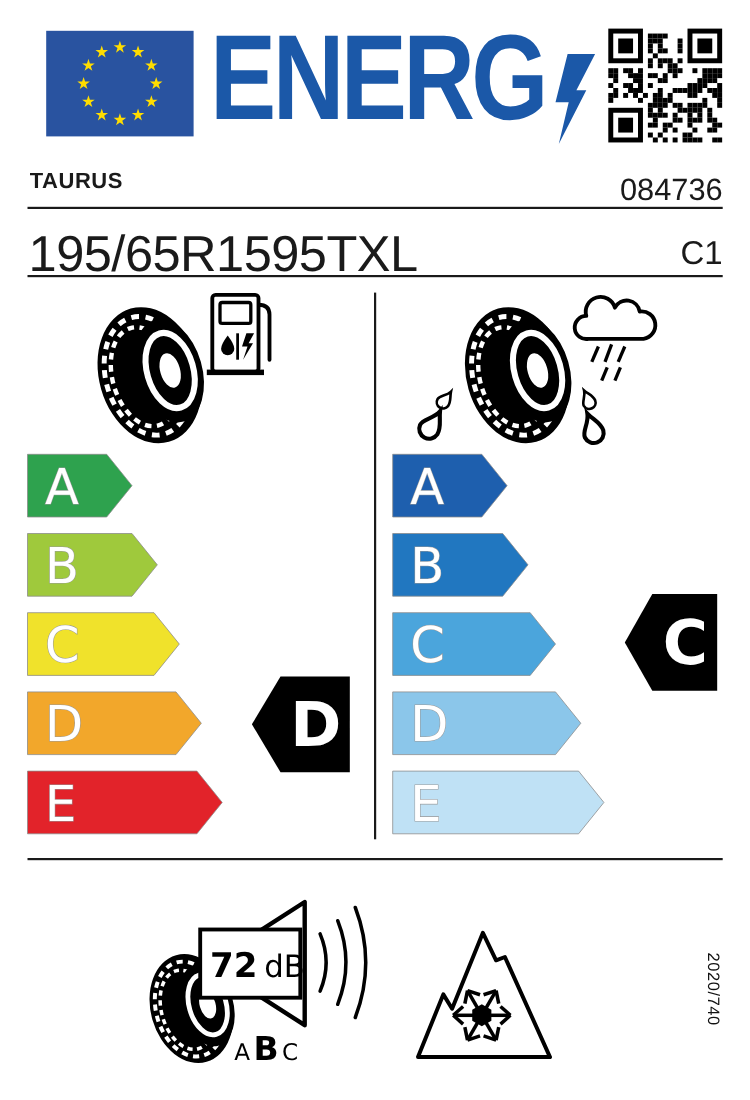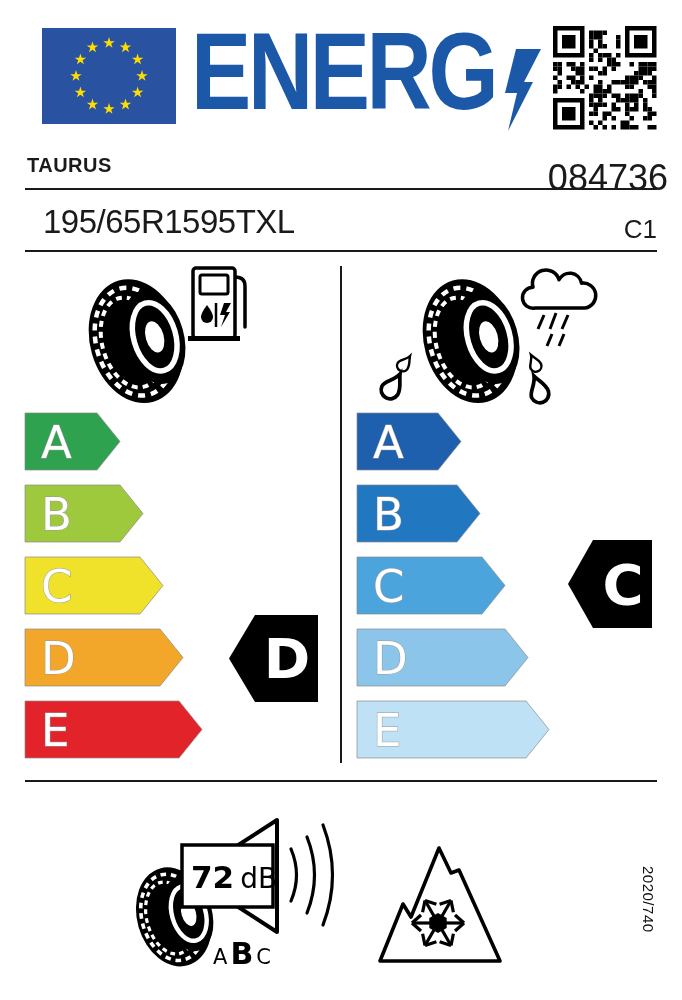--- a/index.html
+++ b/index.html
@@ -3,23 +3,23 @@
 <meta charset="utf-8">
 <style>
   html,body{margin:0;padding:0;background:#fff;}
   .label{position:relative;width:682px;height:1000px;background:#fff;overflow:hidden;
          font-family:"Liberation Sans",sans-serif;color:#1a1a1a;}
   .abs{position:absolute;}
   .gfx{position:absolute;left:0;top:0;}
   .energ{left:191px;top:16px;font-size:110px;font-weight:bold;letter-spacing:-4px;
          line-height:110px;color:#1B58A8;transform:scaleX(.82);transform-origin:left top;white-space:nowrap;}
   .brand{left:27px;top:154px;font-size:20px;font-weight:bold;letter-spacing:.5px;}
-  .article{right:14px;top:157px;font-size:36px;}
-  .size{left:43px;top:203px;font-size:33px;letter-spacing:-.5px;}
-  .tclass{right:25px;top:214px;font-size:26px;}
+  .article{right:25px;top:157px;font-size:28px;}
+  .size{left:26px;top:203px;font-size:46px;letter-spacing:-.5px;}
+  .tclass{right:25px;top:214px;font-size:30px;}
   .rule{position:absolute;left:25px;width:632px;height:2px;background:#1a1a1a;}
   .vdivider{position:absolute;left:340px;top:266px;width:2px;height:497px;background:#1a1a1a;}
   .reg{left:640px;top:866px;writing-mode:vertical-rl;font-size:15px;color:#111;letter-spacing:.5px;}
   
   text{font-family:"DejaVu Sans","Liberation Sans",sans-serif;}
   .gradeLetter{font-size:45px;fill:#fff;stroke:#9a9a9a;stroke-width:1;paint-order:stroke;}
   .badgeLetter{font-size:56px;font-weight:bold;fill:#fff;text-anchor:middle;}
   .dbBold{font-size:31px;font-weight:bold;fill:#000;}
   .dbUnit{font-size:28px;fill:#000;}
   .nSmall{font-size:21px;fill:#000;}

